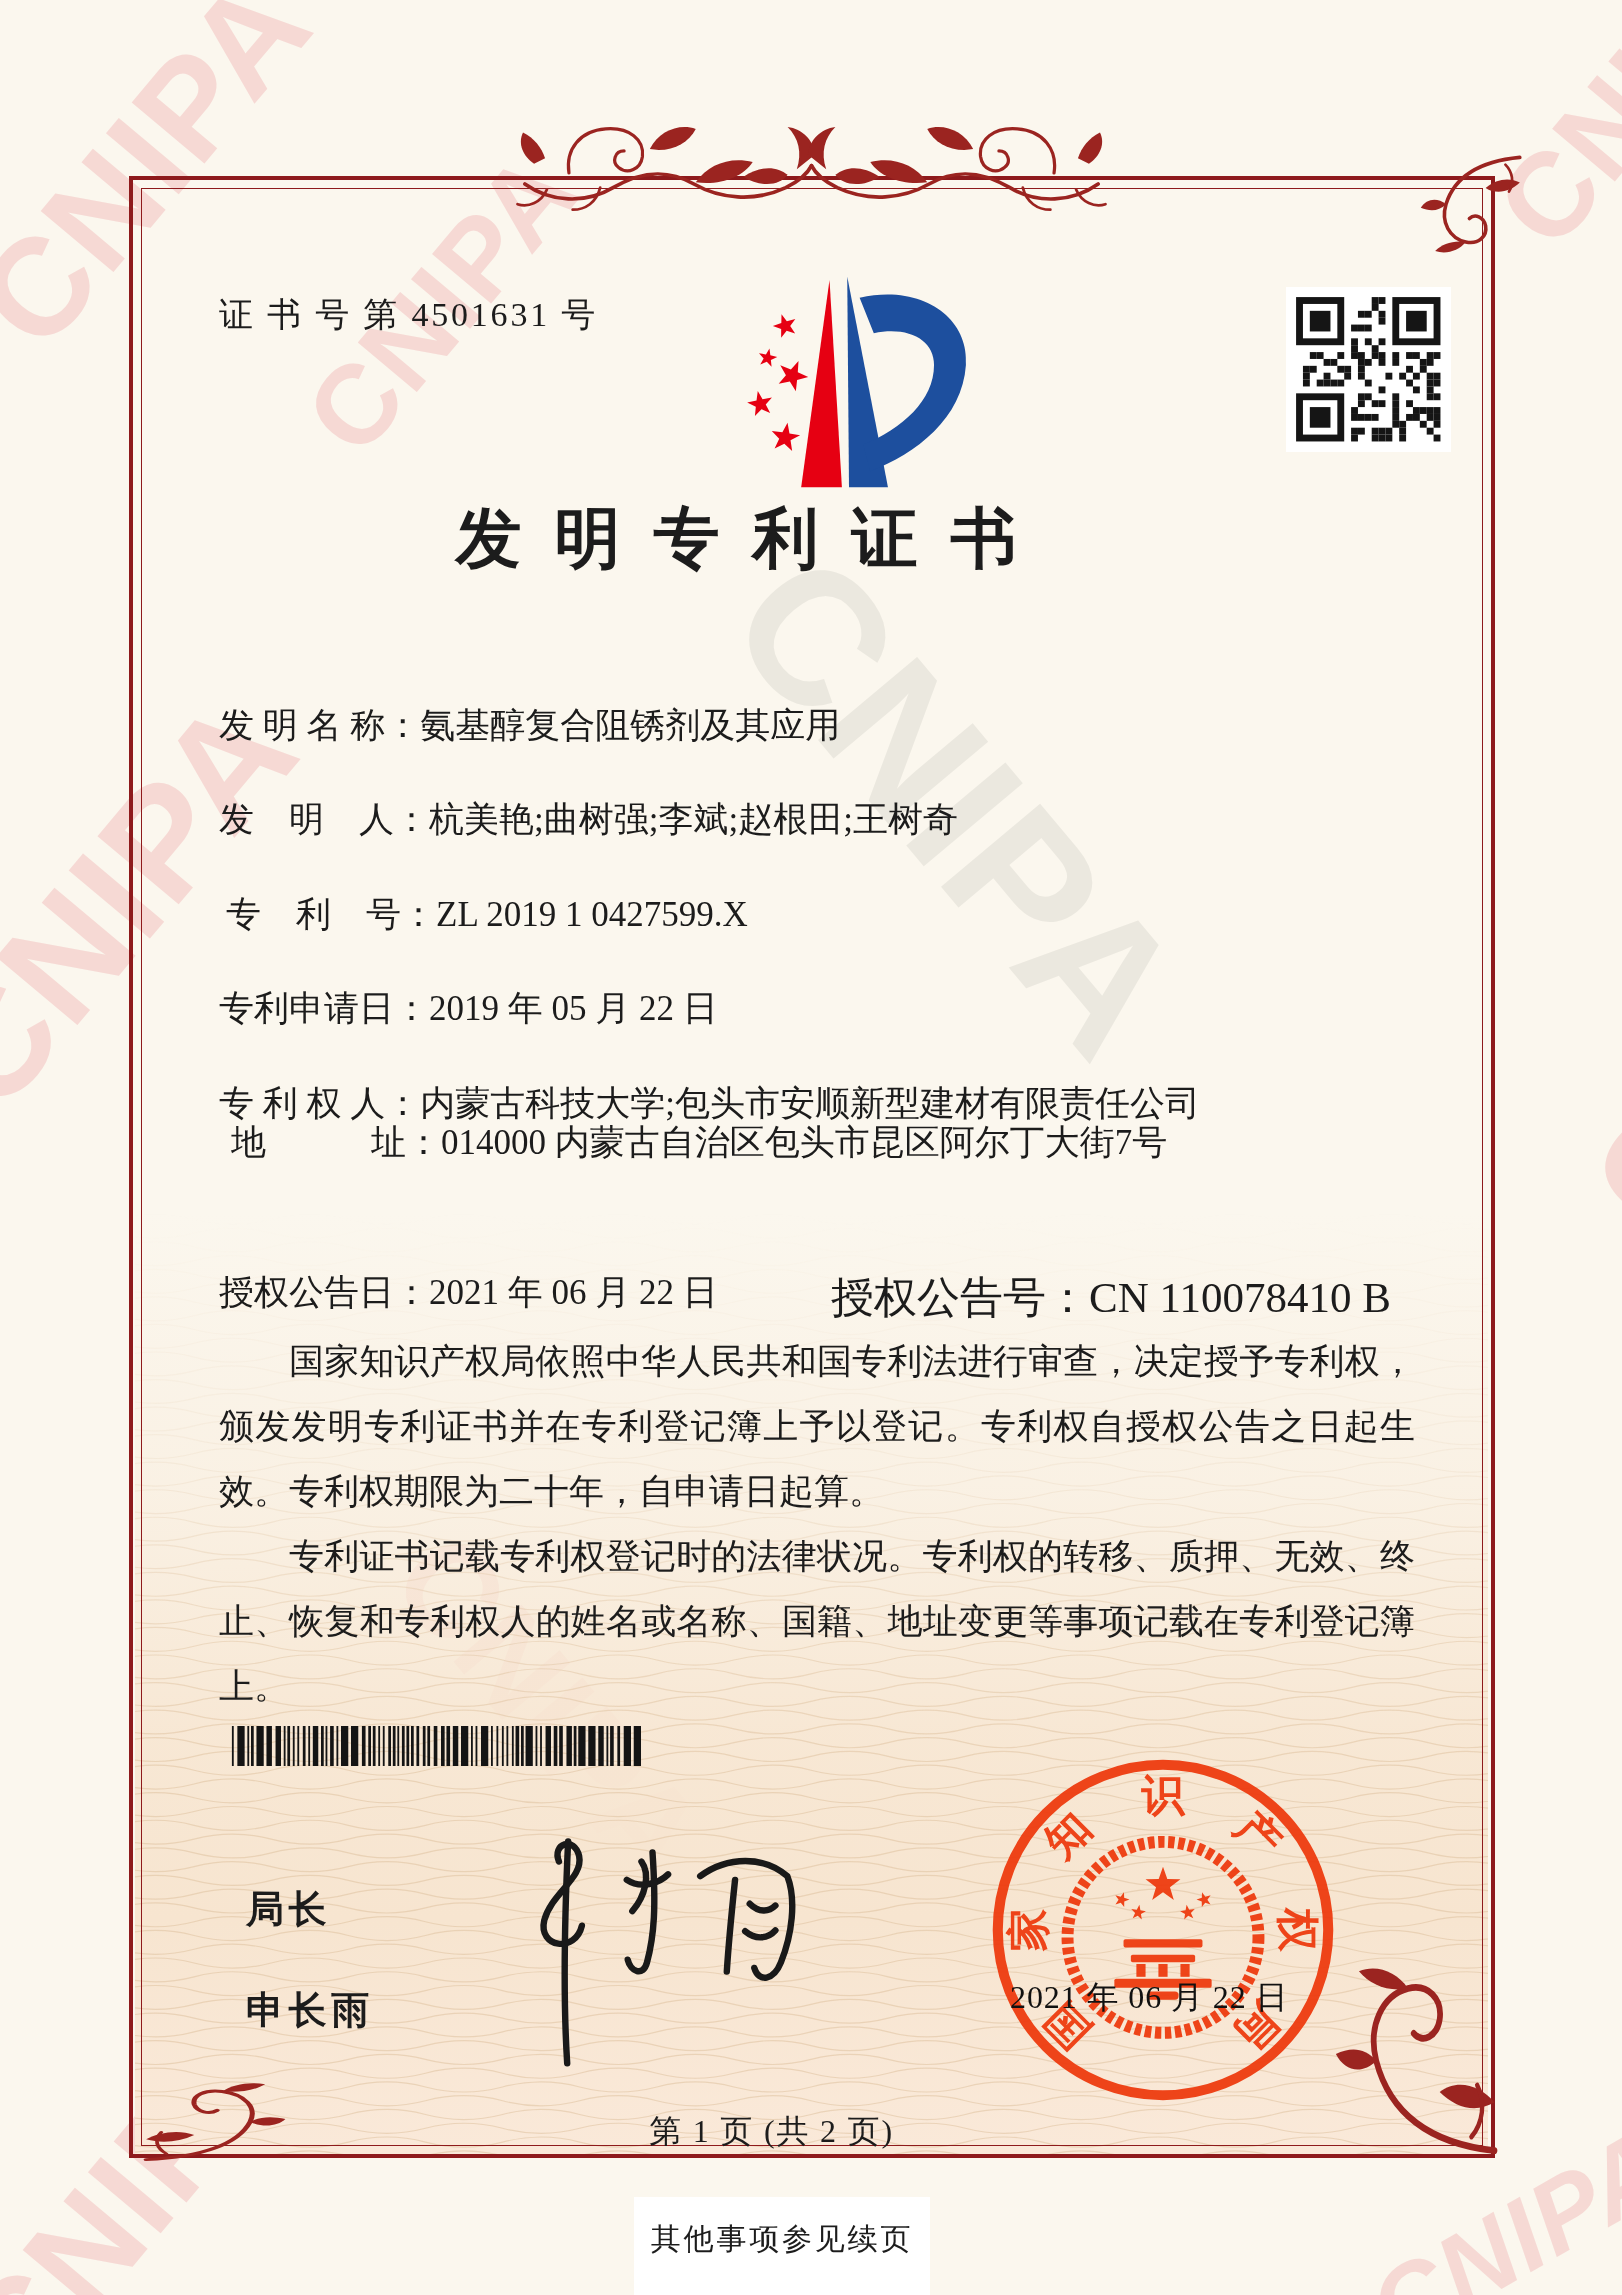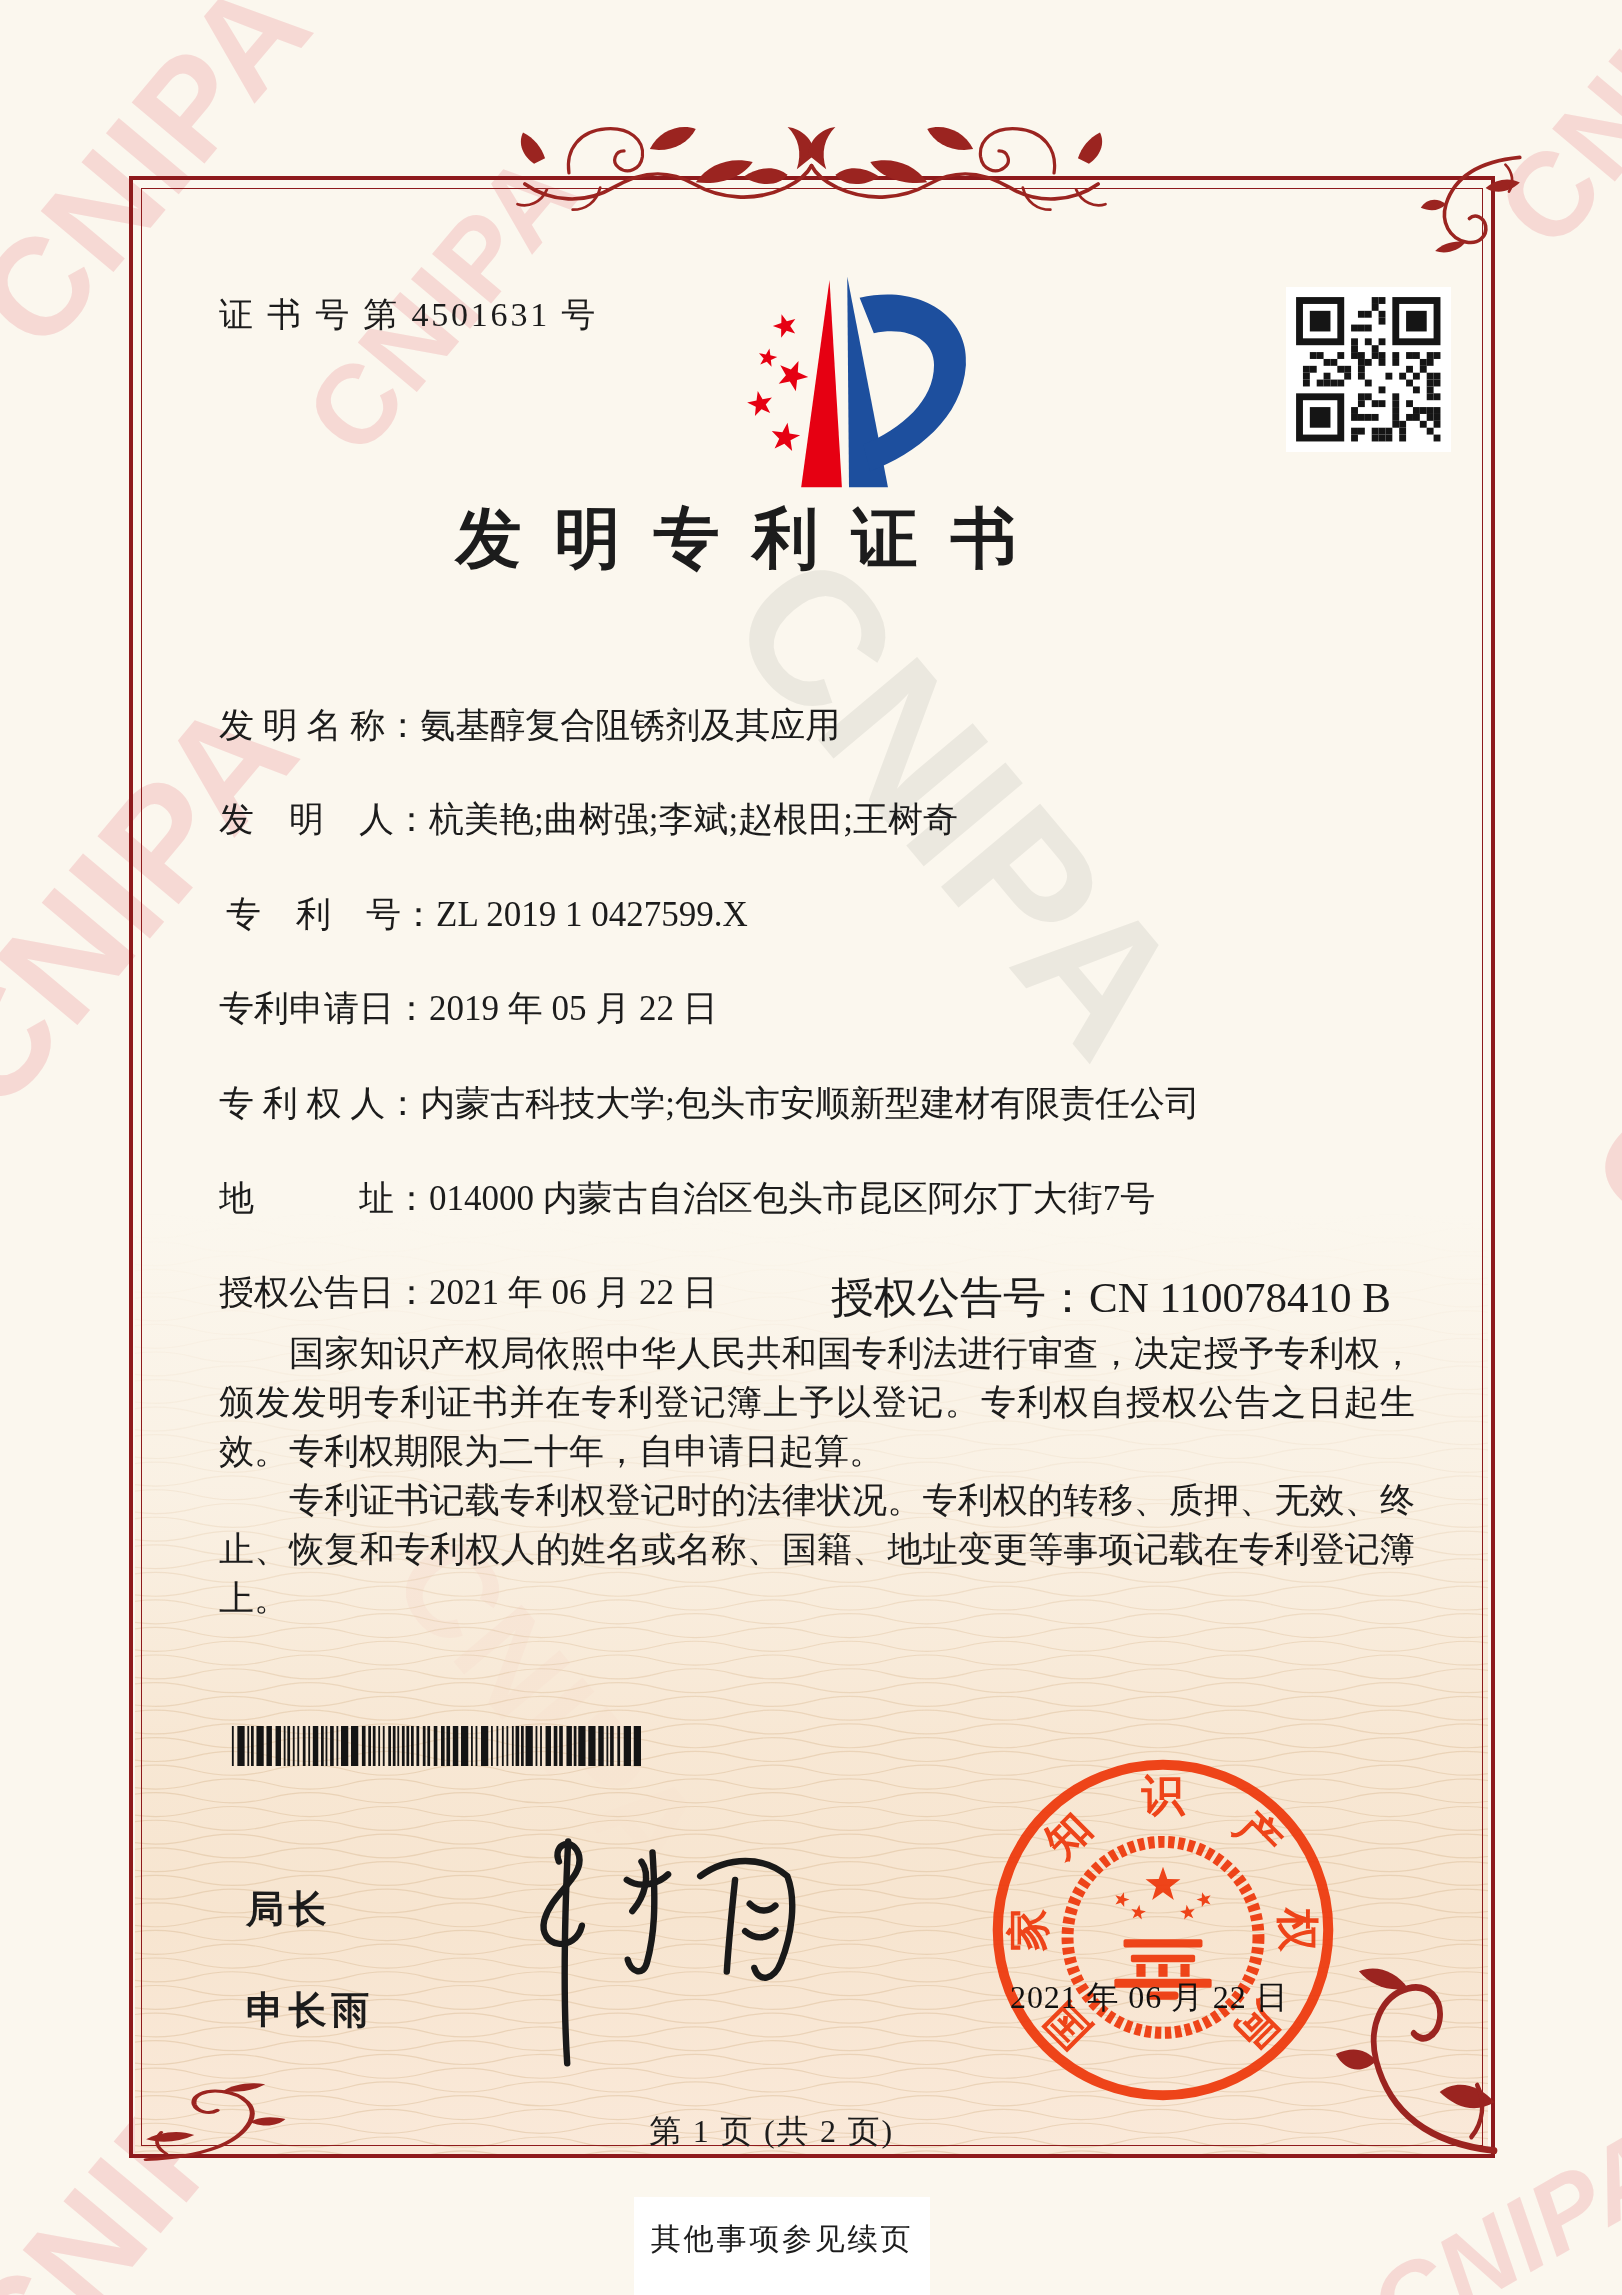--- a/index.html
+++ b/index.html
@@ -43,26 +43,26 @@
   
   .cert-no{position:absolute;left:219px;top:292px;font-size:34px;letter-spacing:2.8px;white-space:pre;}
   .logo{position:absolute;left:725px;top:271px;width:248px;height:243px;}
   .qr{position:absolute;left:1286px;top:287px;width:165px;height:165px;}
   .title{position:absolute;left:129px;top:494px;width:1214px;text-align:center;
          font-size:66px;font-weight:700;letter-spacing:.5em;text-indent:.5em;}
 
   
   .frow{position:absolute;left:219px;font-size:35px;white-space:nowrap;}
   .frow .lbl{display:inline-block;white-space:pre;}
-  .r1{top:702px;} .r2{top:796px;} .r3{top:891px;margin-left:7px;} .r4{top:985px;} .r5{top:1080px;} .r6{top:1175px;}
+  .r1{top:702px;} .r2{top:796px;} .r3{top:891px;margin-left:7px;} .r4{top:985px;} .r5{top:1080px;} .r6{top:1119px;margin-left:12px;}
   .grant{top:1269px;}
   .grant2{position:absolute;left:831px;top:1269px;font-size:43px;white-space:nowrap;}
 
   
-  .body-text{position:absolute;left:219px;top:1329px;width:1196px;font-size:35px;line-height:49px;text-align:justify;}
+  .body-text{position:absolute;left:219px;top:1329px;width:1196px;font-size:35px;line-height:65px;text-align:justify;}
   .body-text p{margin:0;text-indent:2em;}
 
   
   .barcode{position:absolute;left:230px;top:1726px;width:422px;height:40px;}
   .director{position:absolute;left:246px;top:1884px;font-family:Liberation Mono, monospace;
             font-weight:600;font-size:38px;letter-spacing:4.6px;}
   .director .name{display:block;margin-top:50px;}
   .signature{position:absolute;left:487px;top:1823px;width:331px;height:266px;}
   .signature path{fill:none;stroke:#191919;stroke-width:7;stroke-linecap:round;stroke-linejoin:round;}
   .seal{position:absolute;left:984px;top:1751px;width:358px;height:358px;opacity:.94;}

